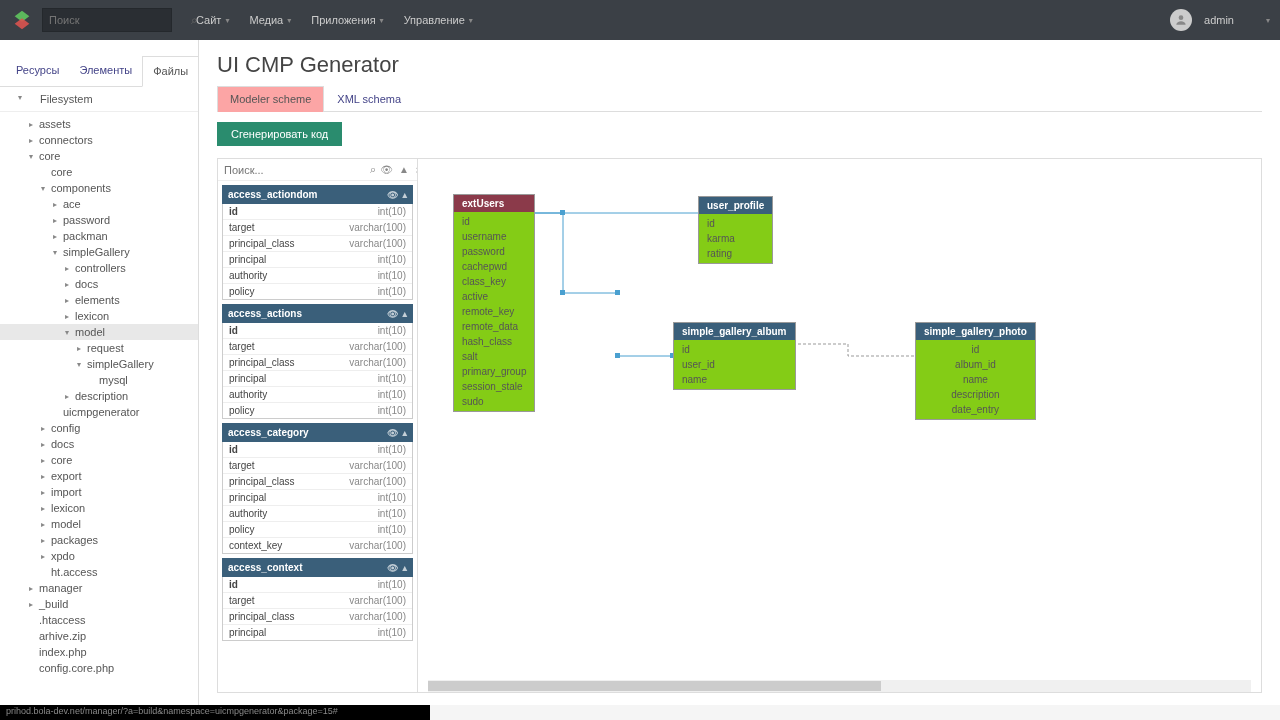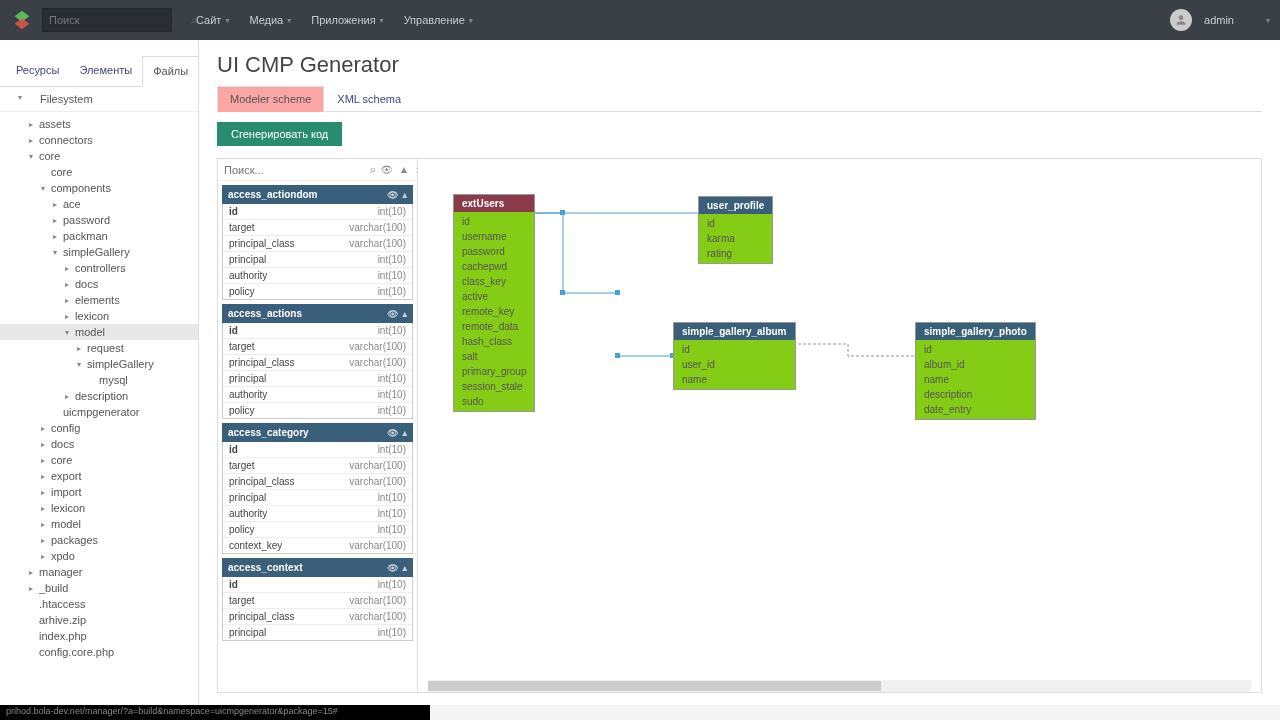--- a/index.html
+++ b/index.html
@@ -218,20 +218,24 @@
           <span>model</span>
         </div>
         <div class="tree-node" style="padding-left: 38px;">
           <span class="tog">▸</span>
           <span>packages</span>
         </div>
         <div class="tree-node" style="padding-left: 38px;">
           <span class="tog">▸</span>
           <span>xpdo</span>
         </div>
+        <div class="tree-node" style="padding-left: 38px;">
+          <span class="tog"></span>
+          <span>ht.access</span>
+        </div>
         <div class="tree-node" style="padding-left: 26px;">
           <span class="tog">▸</span>
           <span>manager</span>
         </div>
         <div class="tree-node" style="padding-left: 26px;">
           <span class="tog">▸</span>
           <span>_build</span>
         </div>
         <div class="tree-node" style="padding-left: 26px;">
           <span class="tog"></span>
@@ -453,21 +457,21 @@
             </div>
           </div>
           <div class="entity" style="left: 255px; top: 163px;">
             <div class="entity-h blue">simple_gallery_album</div>
             <div class="entity-body">
               <div class="entity-row">id</div>
               <div class="entity-row">user_id</div>
               <div class="entity-row">name</div>
             </div>
           </div>
-          <div class="entity" style="left: 497px; top: 163px;">
+          <div class="entity" style="left: 497px; top: 163px; text-align: center;">
             <div class="entity-h blue">simple_gallery_photo</div>
             <div class="entity-body">
               <div class="entity-row">id</div>
               <div class="entity-row">album_id</div>
               <div class="entity-row">name</div>
               <div class="entity-row">description</div>
               <div class="entity-row">date_entry</div>
             </div>
           </div>
         </div>

